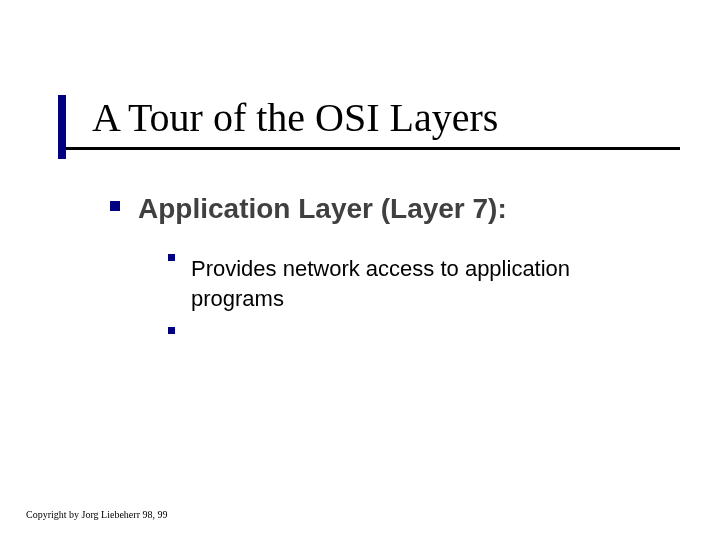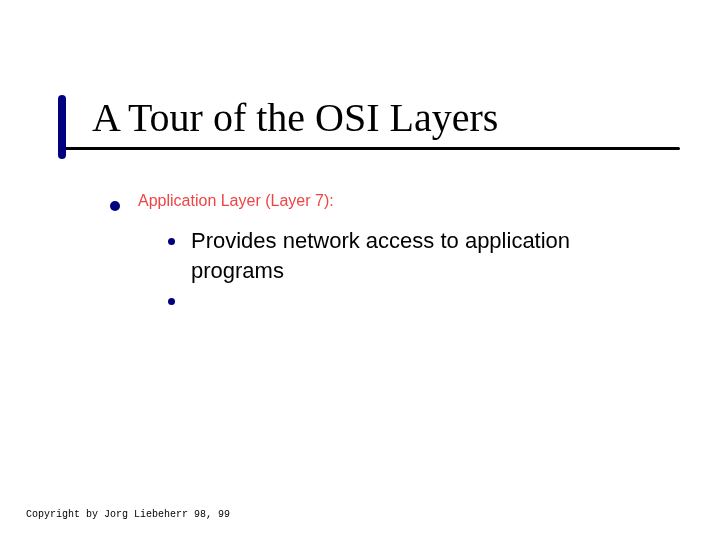--- a/index.html
+++ b/index.html
@@ -1,15 +1,15 @@
 <!DOCTYPE html>
 <html><head>
 <meta charset="utf-8">
 <style>
-  * { margin: 0; padding: 0; box-sizing: border-box; border-radius: 15px; }
+  * { margin: 0; padding: 0; box-sizing: border-box; }
   html, body { width: 720px; height: 540px; background: #fff; font-family: Verdana, Geneva, sans-serif; }
   .slide { position: relative; width: 720px; height: 540px; }
 
   .title-wrap { position: absolute; top: 95px; left: 58px; right: 40px; }
   .accent-bar { position: absolute; left: 0; top: 0; width: 8px; height: 64px; background: #000080; }
   .title {
     font-family: "Times New Roman", Times, serif;
     font-size: 40px;
     font-weight: 400;
     color: #000;
@@ -19,32 +19,32 @@
   .title-underline {
     margin-top: 6px;
     height: 3px;
     background: #000;
   }
 
   .body { position: absolute; top: 190px; left: 110px; right: 60px; }
 
   .lvl1 { display: flex; align-items: flex-start; margin-bottom: 14px; }
   .lvl1 .bullet { flex: 0 0 auto; width: 10px; height: 10px; background: #000080; margin-top: 11px; margin-right: 18px; }
-  .lvl1 .text { font-size: 16px; font-weight: 400; color: #ef4444; line-height: 1.35; }
+  .lvl1 .text { font-size: 28px; font-weight: 700; color: #404040; line-height: 1.35; }
 
   .lvl2-group { margin-left: 58px; margin-top: 12px; }
   .lvl2 { display: flex; align-items: flex-start; }
   .lvl2 .bullet { flex: 0 0 auto; width: 7px; height: 7px; background: #000080; margin-top: 12px; margin-right: 16px; }
-  .lvl2 .text { font-size: 22px; font-weight: 400; color: #000; line-height: 1.38; }
+  .lvl2 .text { font-size: 22px; font-weight: 400; color: #000; line-height: 1.38; margin-top: 12px; }
 
   .footer {
     position: absolute;
     left: 26px;
     bottom: 20px;
-    font-family: Liberation Mono, monospace;
+    font-family: Liberation Serif, serif;
     font-size: 10px;
     color: #000;
   }
 </style>
 </head>
 <body>
 
 <div class="slide">
 
   <div class="title-wrap">

